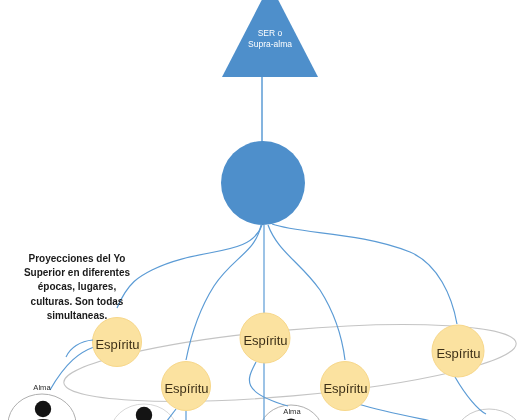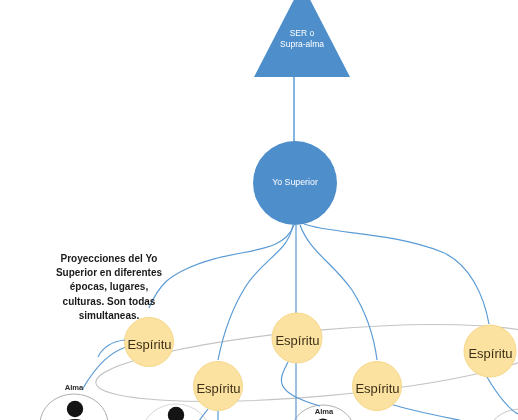--- a/index.html
+++ b/index.html
@@ -3,21 +3,21 @@
 <meta charset="utf-8">
 <style>
   * { margin:0; padding:0; box-sizing:border-box; }
   html,body { width:518px; height:420px; }
   body {
     background:#ffffff;
     font-family:"Liberation Sans", sans-serif;
     overflow:hidden;
     position:relative;
   }
-  #stage { position:absolute; inset:0; width:480px; height:420px;margin-left:32px; }
+  #stage { position:absolute; inset:0; width:480px; height:420px; }
   svg.layer { position:absolute; left:0; top:0; width:518px; height:420px; }
 
   .node-label {
     position:absolute;
     text-align:center;
     line-height:1.25;
     pointer-events:none;
     white-space:pre-line;
   }
   .lbl-ser {
@@ -31,21 +31,21 @@
     font-size:8.8px;
     left:221px; top:177px; width:84px;
   }
   .lbl-esp {
     color:#3d3017;
     font-size:13px;
   }
   .lbl-alma {
     color:#2a2a2a;
     font-size:7.6px;
-    font-weight:bold;
+    font-weight:normal;
   }
   .note {
     position:absolute;
     left:14px; top:252px; width:126px;
     text-align:center;
     font-size:10px;
     font-weight:bold;
     color:#1a1a1a;
     line-height:1.42;
     white-space:pre-line;
@@ -119,21 +119,20 @@
       <circle cx="345" cy="386" r="24.5" fill="#FBE2A0" stroke="#F7D78A" stroke-width="1"></circle>
       <circle cx="458" cy="351" r="26.0" fill="#FBE2A0" stroke="#F7D78A" stroke-width="1"></circle>
     </g>
 
     <path d="M93 340 C80 341 70 348 66 357" fill="none" stroke="#5B9BD5" stroke-width="1.1"></path>
   </svg>
 
   <div class="node-label lbl-ser">SER o
 Supra-alma</div>
 
-  <div class="node-label lbl-yo">Yo Superior</div>
 
   <div class="note">Proyecciones del Yo
 Superior en diferentes
 épocas, lugares,
 culturas. Son todas
 simultaneas.</div>
 
   <div class="node-label lbl-esp" style="left:93px; top:337px; width:49px;">Espíritu</div>
   <div class="node-label lbl-esp" style="left:162px; top:381px; width:49px;">Espíritu</div>
   <div class="node-label lbl-esp" style="left:241px; top:333px; width:49px;">Espíritu</div>

